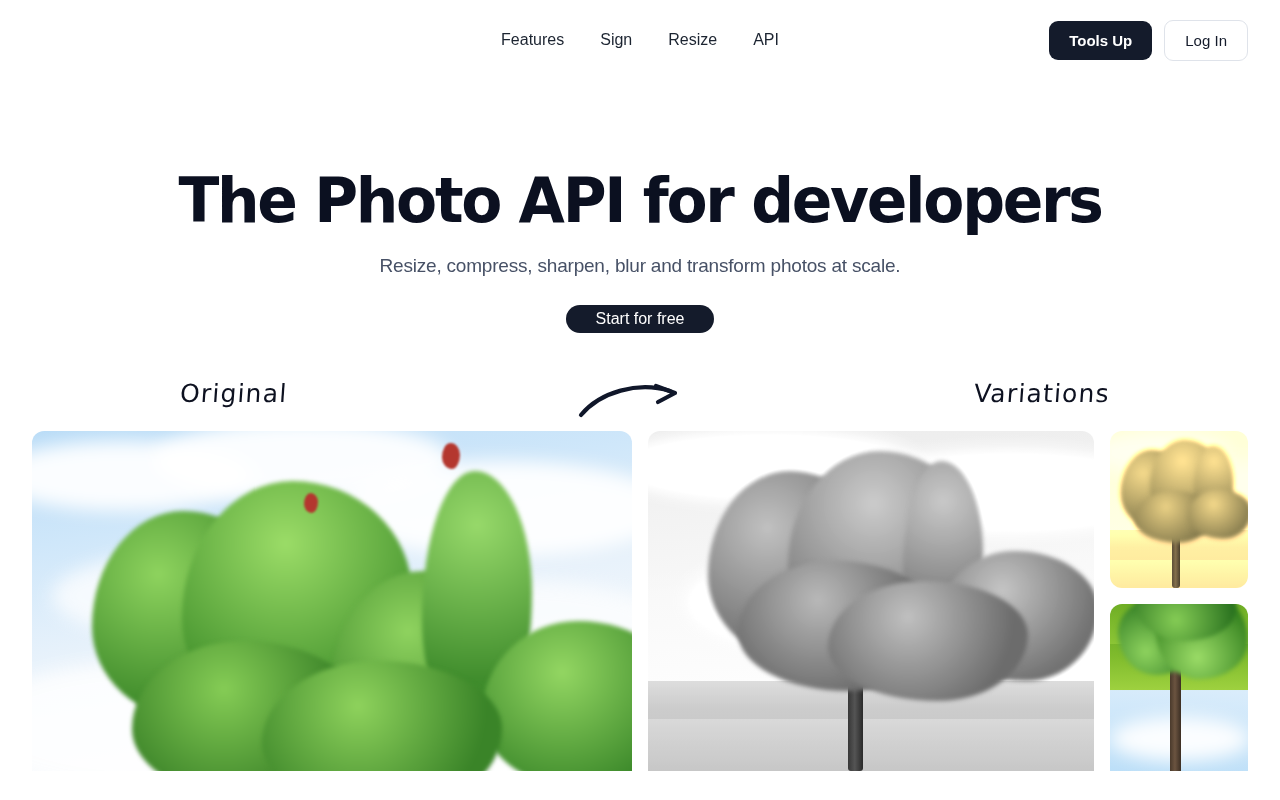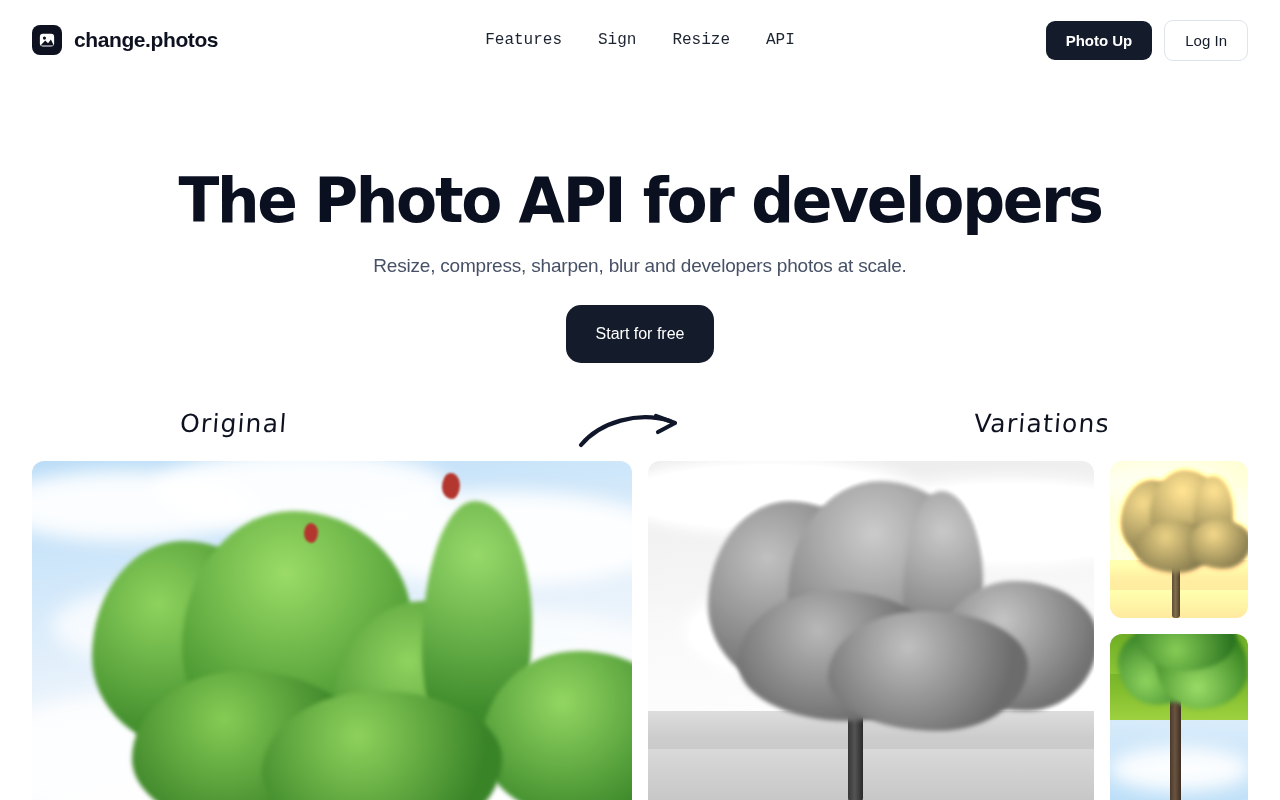--- a/index.html
+++ b/index.html
@@ -49,21 +49,20 @@
     letter-spacing: -0.4px;
   }
 
   .nav {
     position: absolute;
     left: 50%;
     transform: translateX(-50%);
     display: flex;
     align-items: center;
     gap: 36px;
-    font-family: Liberation Mono, monospace;
   }
 
   .nav-link {
     font-size: 16px;
     color: #1c2431;
     text-decoration: none;
     white-space: nowrap;
   }
 
   .header-actions {
@@ -124,21 +123,21 @@
   .hero-cta-wrap {
     margin-top: 28px;
   }
 
   .btn-cta {
     background: #141b2b;
     color: #ffffff;
     font-size: 16px;
     border: none;
     border-radius: 15px;
-    padding: 20px 30px;
+    padding: 5px 30px;
     cursor: pointer;
     font-family: inherit;
   }
 
   
   .compare {
     margin-top: 44px;
     padding: 0 32px;
     position: relative;
   }
@@ -238,48 +237,38 @@
     background: #4b3a2b;
     transform-origin: bottom center;
     border-radius: 2px;
   }
 </style>
 </head>
 <body>
 
 <header class="header">
 
-  <a class="brand" href="#">
-    <span class="brand-mark">
-      <svg width="18" height="18" viewBox="0 0 24 24" aria-hidden="true">
-        <rect x="2.5" y="3.5" width="19" height="17" rx="4" fill="#ffffff"></rect>
-        <circle cx="8.6" cy="9.4" r="2.1" fill="#0d1120"></circle>
-        <path d="M3.4 19.3 L9.6 12.6 L13.4 16.4 L17.2 11.2 L21 19.3 Z" fill="#0d1120"></path>
-      </svg>
-    </span>
-    <span class="brand-name">change.photos</span>
-  </a>
 
   <nav class="nav">
     <a class="nav-link" href="#">Features</a>
     <a class="nav-link" href="#">Sign</a>
     <a class="nav-link" href="#">Resize</a>
     <a class="nav-link" href="#">API</a>
   </nav>
 
   <div class="header-actions">
-    <button class="btn-signup">Photo Up</button>
+    <button class="btn-signup">Tools Up</button>
     <button class="btn-login">Log In</button>
   </div>
 
 </header>
 
 <section class="hero">
   <h1 class="hero-title">The Photo API for developers</h1>
-  <p class="hero-sub">Resize, compress, sharpen, blur and developers photos at scale.</p>
+  <p class="hero-sub">Resize, compress, sharpen, blur and transform photos at scale.</p>
   <div class="hero-cta-wrap">
     <button class="btn-cta">Start for free</button>
   </div>
 </section>
 
 <section class="compare">
 
   <div class="labels-row">
     <span class="label-hand label-original">Original</span>
 

